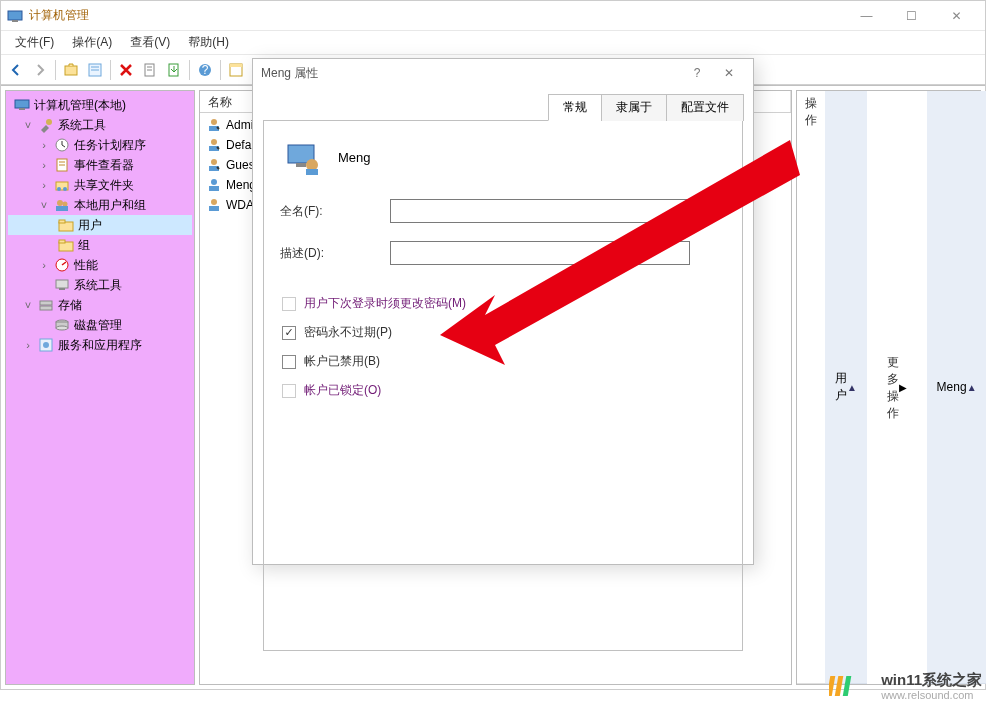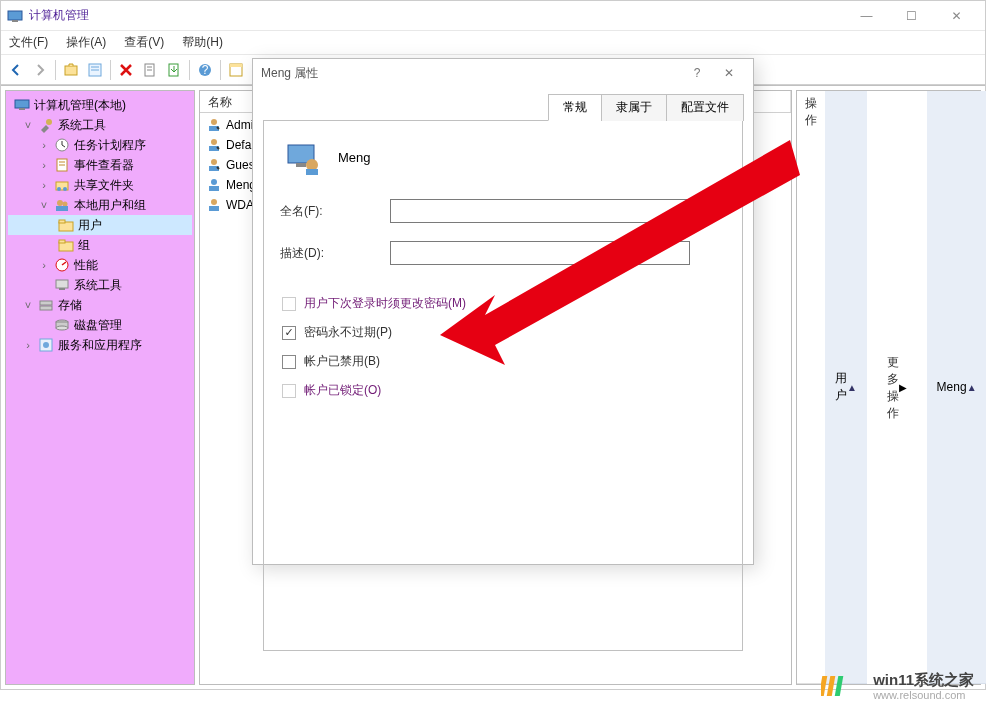--- a/index.html
+++ b/index.html
@@ -4,26 +4,26 @@
 <style>
 * { box-sizing: border-box; margin: 0; padding: 0; font-family: "Microsoft YaHei", "Segoe UI", Tahoma, sans-serif; font-size: 12px; }
 body { background: #fff; width: 986px; height: 708px; position: relative; overflow: hidden; }
 
 
 .main-window { width: 986px; height: 690px; border: 1px solid #ccc; display: flex; flex-direction: column; background:#fff; }
 
 
 .titlebar { height: 30px; display: flex; align-items: center; padding: 0 6px; border-bottom: 1px solid #e8e8e8; }
 .titlebar .icon { width: 16px; height: 16px; margin-right: 6px; display:inline-flex; align-items:center; justify-content:center;}
-.titlebar .title { flex: 1; color: #4c1d95; }
+.titlebar .title { flex: 1; color: #a16207; }
 .win-controls { display: flex; }
 .win-btn { width: 45px; height: 28px; display: flex; align-items: center; justify-content: center; color: #888; }
 
 
-.menubar { height: 24px; display: flex; align-items: center; padding: 0 0; gap: 2px; border-bottom: 1px solid #e8e8e8; }
+.menubar { height: 24px; display: flex; align-items: center; padding: 0 6px; gap: 2px; border-bottom: 1px solid #e8e8e8; }
 .menu-item { padding: 3px 8px; color: #333; }
 
 
 .toolbar { height: 30px; display: flex; align-items: center; padding: 0 4px; gap: 2px; border-bottom: 1px solid #d0d0d0; }
 .tool-btn { width: 22px; height: 22px; display: flex; align-items: center; justify-content: center; border: 1px solid transparent; }
 .sep { width: 1px; height: 20px; background: #d0d0d0; margin: 0 2px; }
 
 
 .client { flex: 1; display: flex; border-top: 1px solid #c0c0c0; }
 
@@ -80,21 +80,21 @@
 .chk-label.disabled { color:#701a75; }
 .highlight-box { border:3px solid #e60012; padding:4px 6px; margin-left:-8px; margin-bottom:8px; display:inline-flex; align-items:center; width: 180px;}
 .dlg-buttons { height:46px; display:flex; align-items:center; justify-content:flex-end; gap:10px; padding:0 16px; border-top:0; }
 .dlg-btn { width:84px; height:26px; border:1px solid #adadad; background:#e1e1e1; display:flex; align-items:center; justify-content:center; color:#333;}
 .dlg-btn.disabled { color:#a0a0a0; }
 
 
 .arrow-svg { position:absolute; pointer-events:none; }
 
 
-.watermark { position:absolute; right:12px; bottom:6px; display:flex; align-items:center; gap:24px; }
+.watermark { position:absolute; right:4px; bottom:6px; display:flex; align-items:center; gap:24px; }
 .wm-logo { width:28px; height:28px; }
 .wm-text { display:flex; flex-direction:column; line-height:1.2; }
 .wm-text .l1 { font-size:15px; font-weight:600; color:#444;}
 .wm-text .l2 { font-size:11px; color:#aaa;}
 
 
 svg { display:block; }
 </style>
 </head>
 <body>

